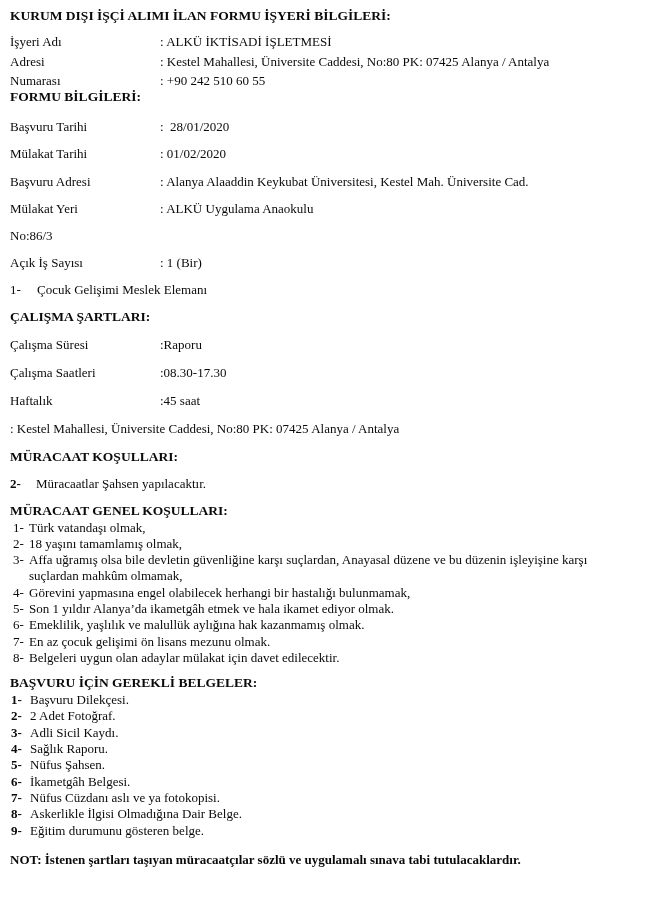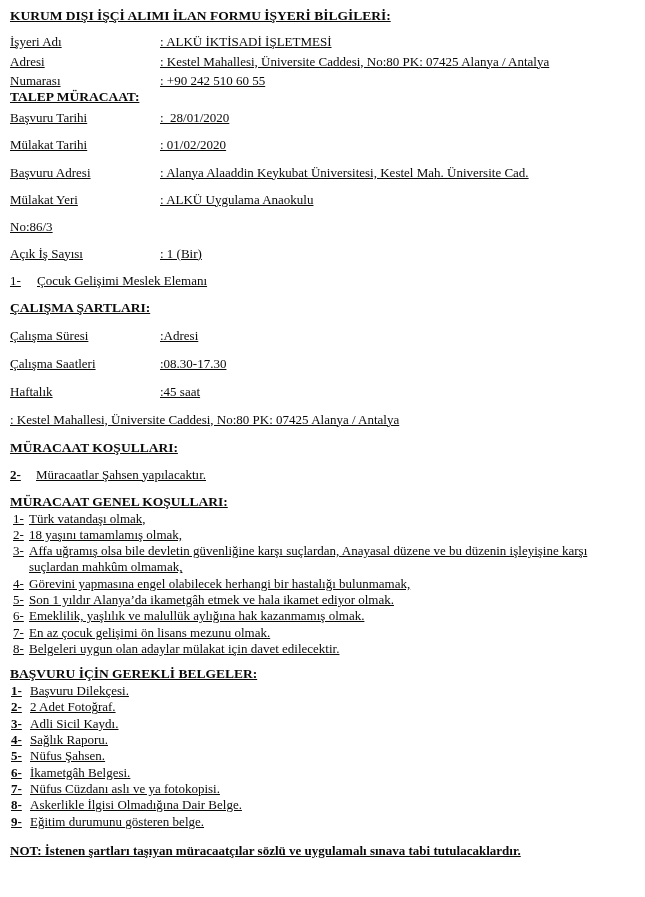--- a/index.html
+++ b/index.html
@@ -6,21 +6,20 @@
   .page{
     position:relative;
     width:645px;height:897px;
     box-sizing:border-box;
     padding:7px 42px 0 10px;
     background:#fff;
     color:#0a0a0a;
     font-family:"Liberation Serif","DejaVu Serif",serif;
     font-size:13px;
     overflow:hidden;
-    text-decoration:underline;
   }
   .h{font-weight:700;font-size:13.5px;line-height:18px;}
   .title{line-height:17px;margin-bottom:8px;}
   .kv{display:flex;}
   .kv .l{width:150px;flex:none;}
   .kv .v{white-space:pre-wrap;}
   .t{line-height:19.5px;}
   .sp{line-height:18px;margin-bottom:9px;}
   .cw{line-height:18px;margin-bottom:10px;}
   .li{display:flex;line-height:18px;}
@@ -33,21 +32,21 @@
   .genel .n{width:16px;}
   .belg{padding-left:1px;}
   .belg .n{width:19px;font-weight:700;}
   .note{font-weight:700;line-height:18px;}
   .mtn3{margin-top:-3px;}
   .mt2{margin-top:12px;}
   .mt6{margin-top:6px;}
   .mt8{margin-top:8px;}
   .mt9{margin-top:9px;}
   .mt10{margin-top:10px;}
-  .mt12{margin-top:3px;}
+  .mt12{margin-top:12px;}
   .mb0{margin-bottom:0;}
 </style>
 </head>
 <body>
 
 <div class="page">
 
   <div class="h title">KURUM DIŞI İŞÇİ ALIMI İLAN FORMU İŞYERİ BİLGİLERİ:</div>
 
   <div class="kv t">
@@ -56,21 +55,21 @@
   </div>
   <div class="kv t">
     <span class="l">Adresi</span>
       <span class="v">: Kestel Mahallesi, Üniversite Caddesi, No:80 PK: 07425 Alanya / Antalya</span>
   </div>
   <div class="kv t">
     <span class="l">Numarası</span>
       <span class="v">: +90 242 510 60 55</span>
   </div>
 
-  <div class="h mtn3">TALEP MÜRACAAT:</div>
+  <div class="h mtn3">FORMU BİLGİLERİ:</div>
 
   <div class="kv sp mt12">
     <span class="l">Başvuru Tarihi</span>
       <span class="v">:  28/01/2020</span>
   </div>
   <div class="kv sp">
     <span class="l">Mülakat Tarihi</span>
       <span class="v">: 01/02/2020</span>
   </div>
   <div class="kv sp mt10">
@@ -89,21 +88,21 @@
 
   <div class="li pos sp mb0">
     <span class="n">1-</span>
       <span>Çocuk Gelişimi Meslek Elemanı</span>
   </div>
 
   <div class="h mt9">ÇALIŞMA ŞARTLARI:</div>
 
   <div class="kv cw mt10">
     <span class="l">Çalışma Süresi</span>
-      <span class="v">:Adresi</span>
+      <span class="v">:Raporu</span>
   </div>
   <div class="kv cw">
     <span class="l">Çalışma Saatleri</span>
       <span class="v">:08.30-17.30</span>
   </div>
   <div class="kv cw">
     <span class="l">Haftalık</span>
       <span class="v">:45 saat</span>
   </div>
   <div class="kv cw">

